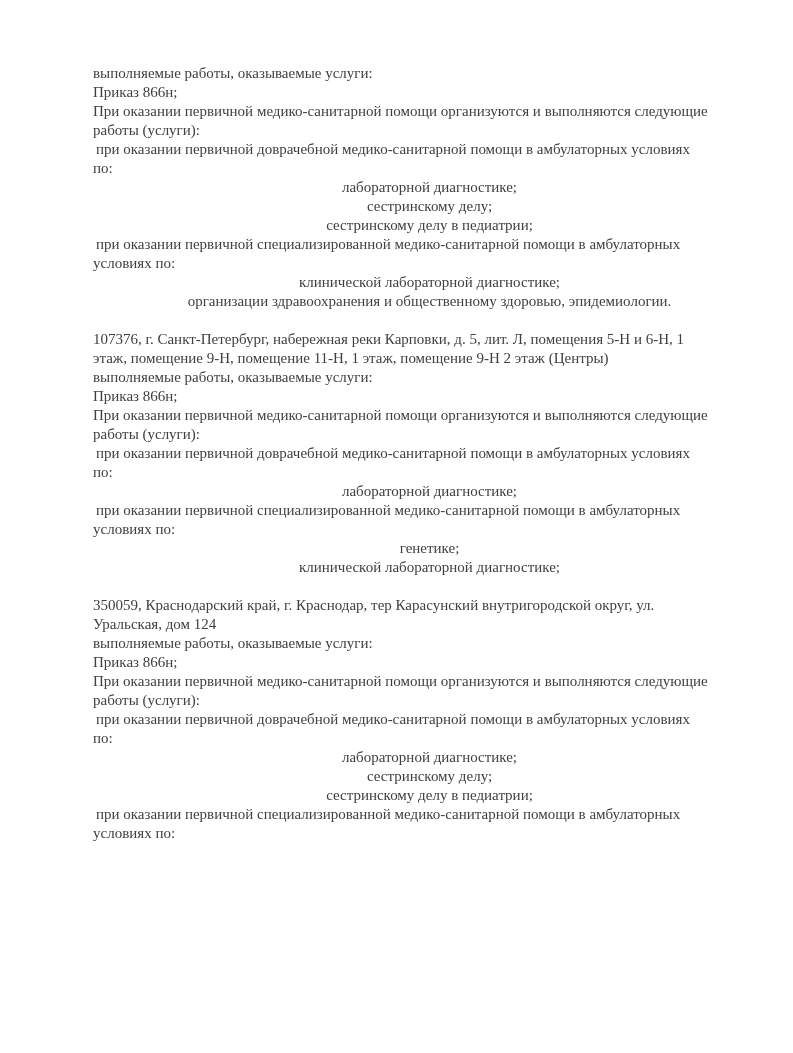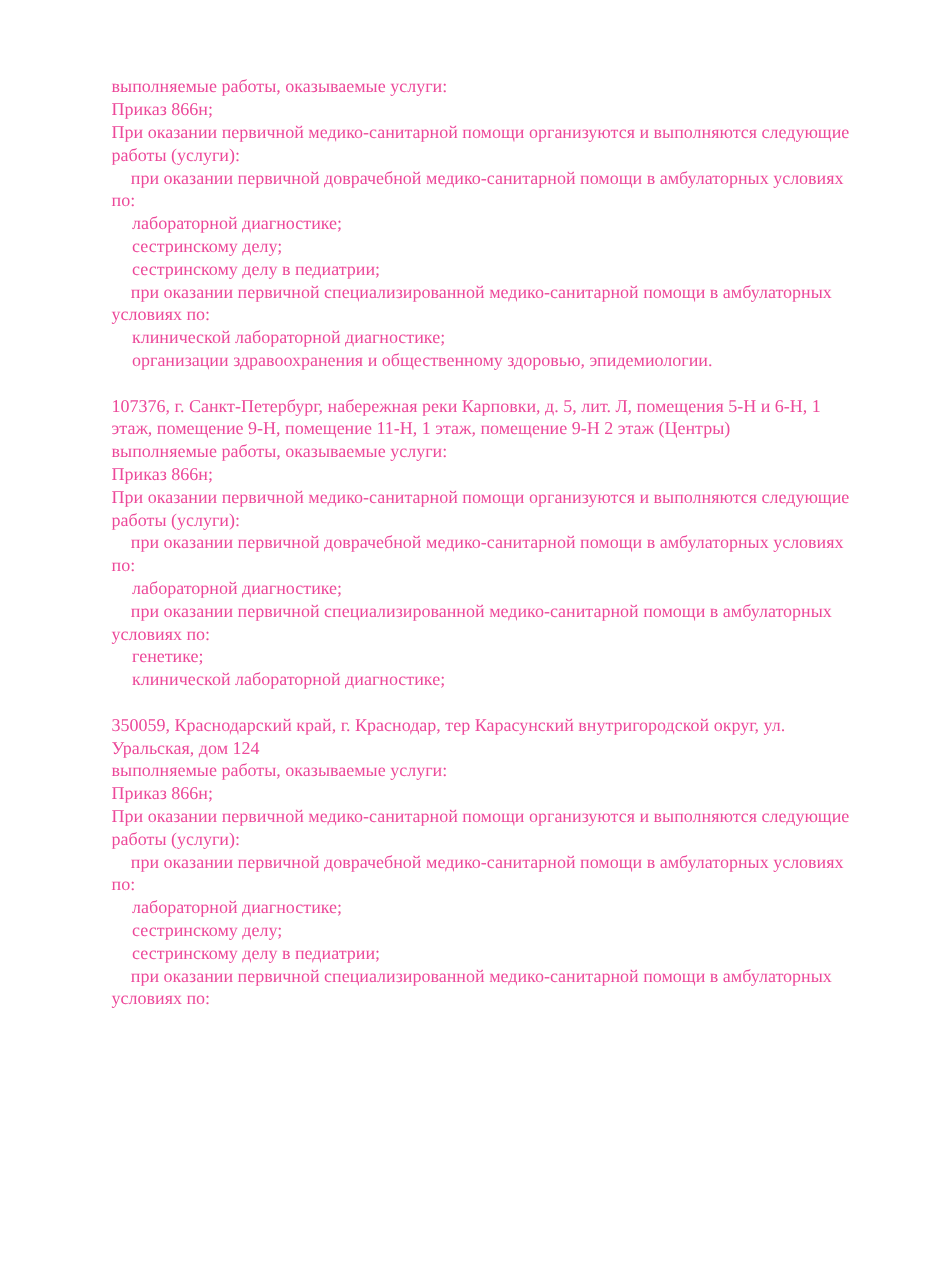--- a/index.html
+++ b/index.html
@@ -25,28 +25,28 @@
     line-height: 19px;
     color: #000000;
   }
   .block {
     margin-bottom: 19px;
   }
   .line {
     white-space: pre;
   }
   .indent-0 { padding-left: 0; }
-  .indent-1 { padding-left: 3px; margin-left: 13px; }
-  .indent-2 { padding-left: 17px; }
+  .indent-1 { padding-left: 3px; }
+  .indent-2 { padding-left: 17px; text-align: center; }
 </style>
 </head>
 <body>
 
 <div class="page">
-  <div class="doc" style="color: #ec4899;">
+  <div class="doc" style="color: #404040;">
       <div class="block">
         <div class="line indent-0">выполняемые работы, оказываемые услуги:</div>
         <div class="line indent-0">Приказ 866н;</div>
         <div class="line indent-0">При оказании первичной медико-санитарной помощи организуются и выполняются следующие</div>
         <div class="line indent-0">работы (услуги):</div>
         <div class="line indent-1">при оказании первичной доврачебной медико-санитарной помощи в амбулаторных условиях</div>
         <div class="line indent-0">по:</div>
         <div class="line indent-2">лабораторной диагностике;</div>
         <div class="line indent-2">сестринскому делу;</div>
         <div class="line indent-2">сестринскому делу в педиатрии;</div>

